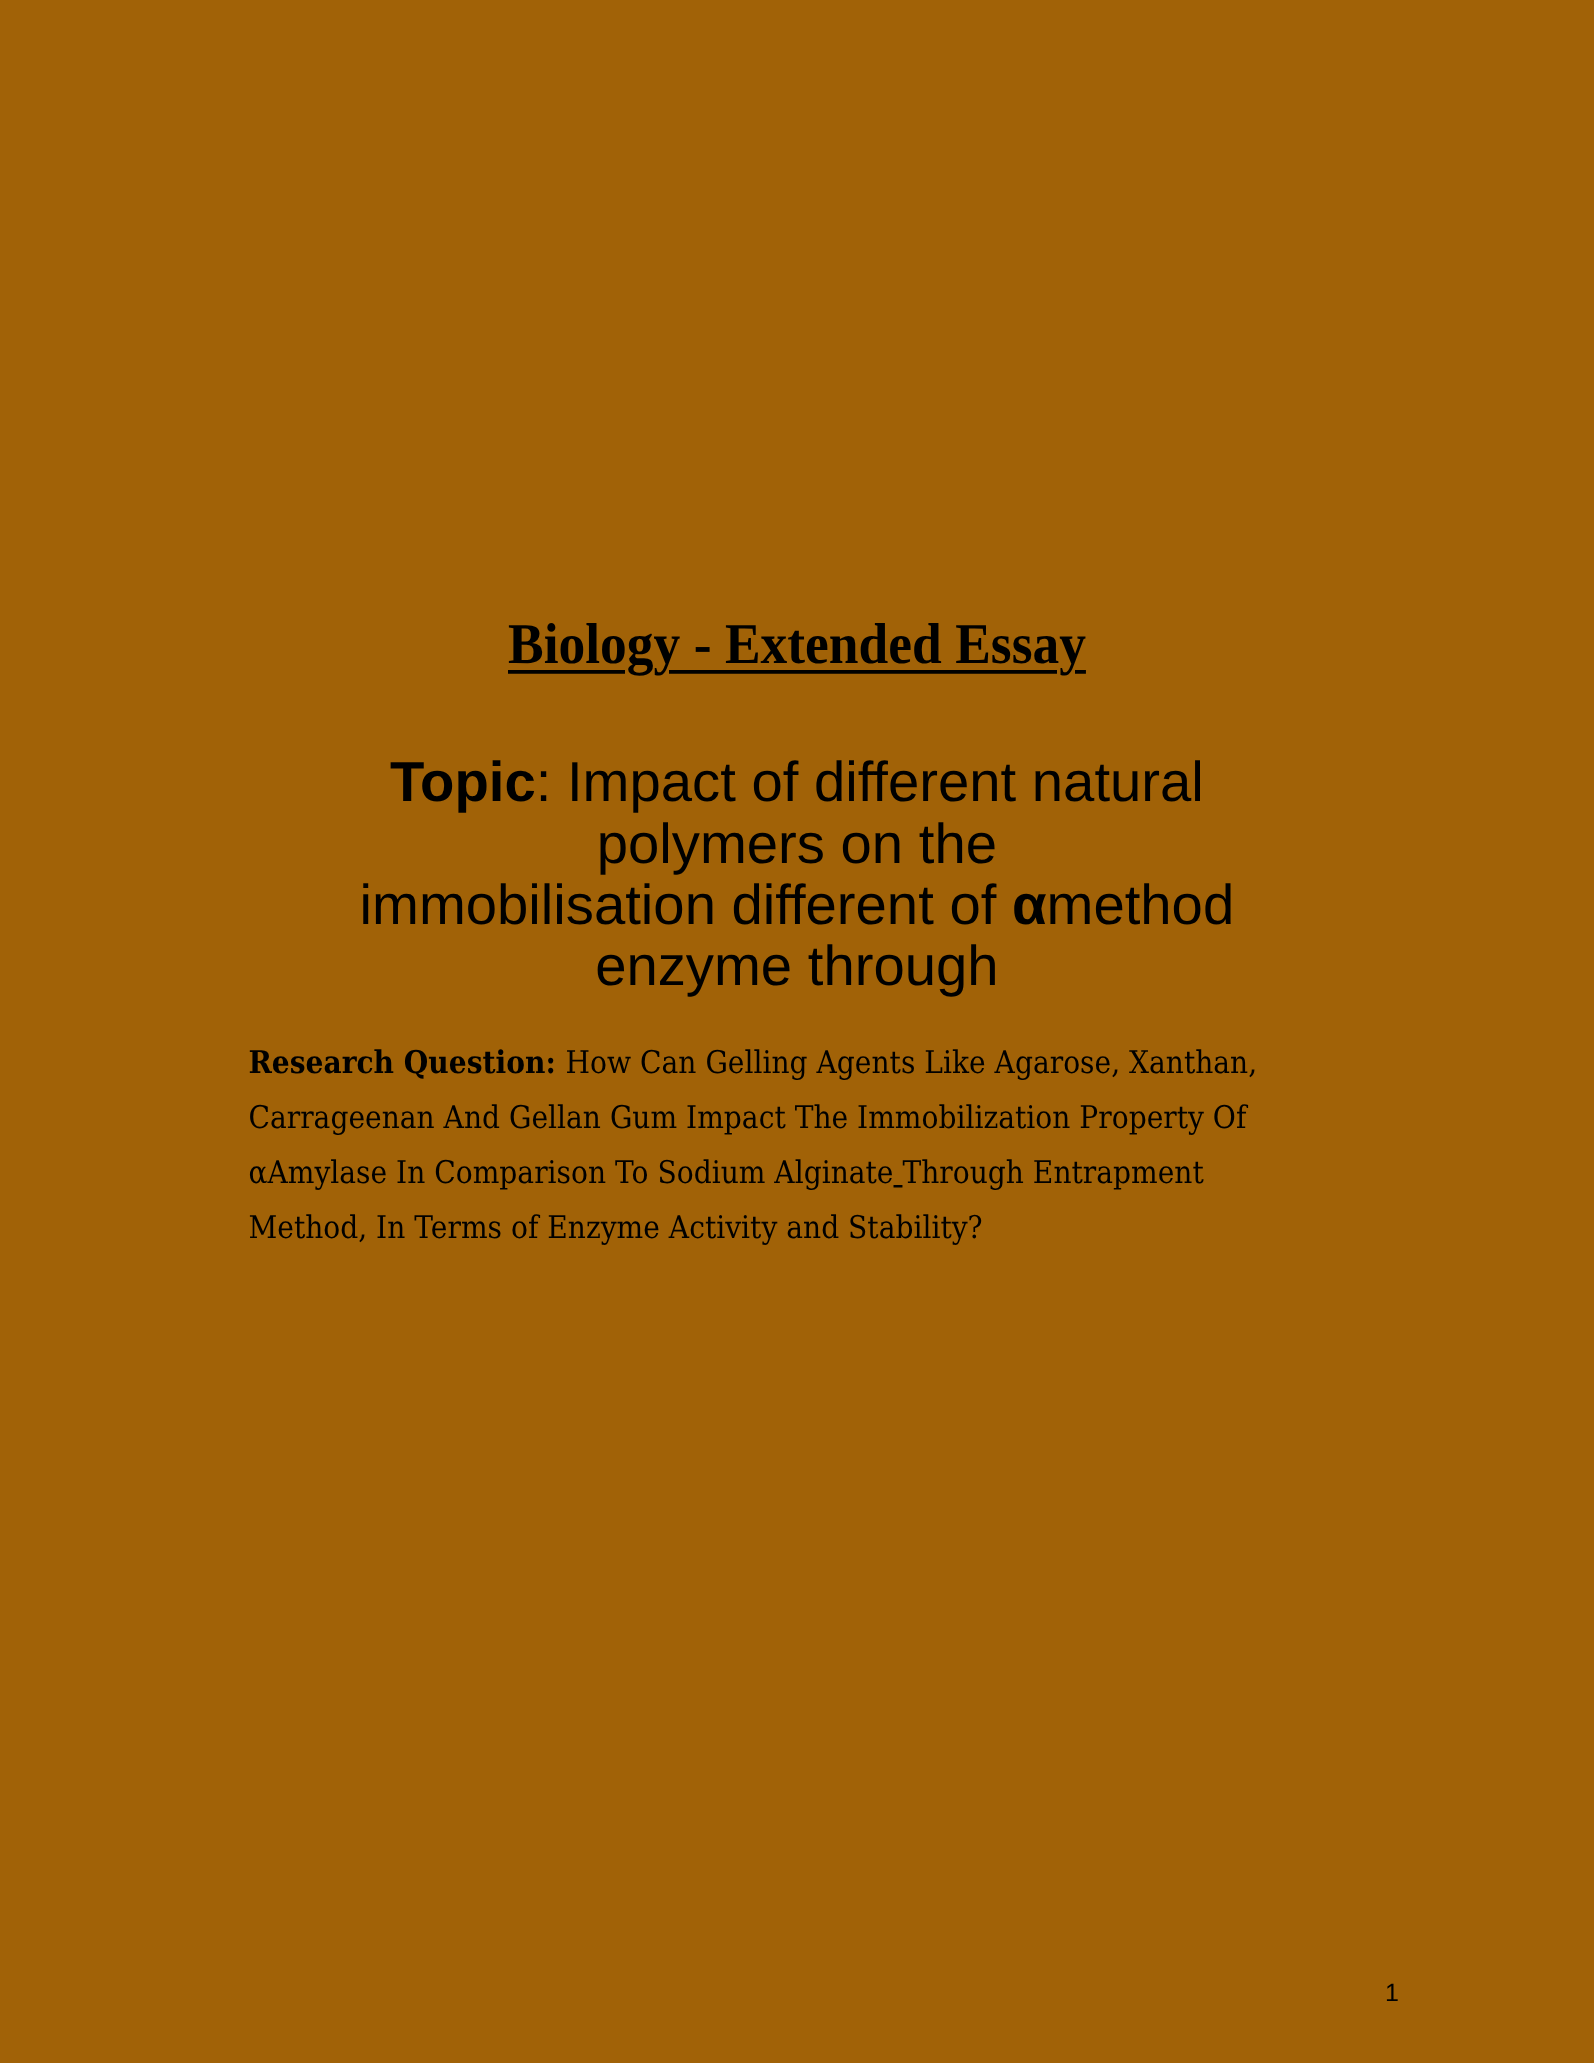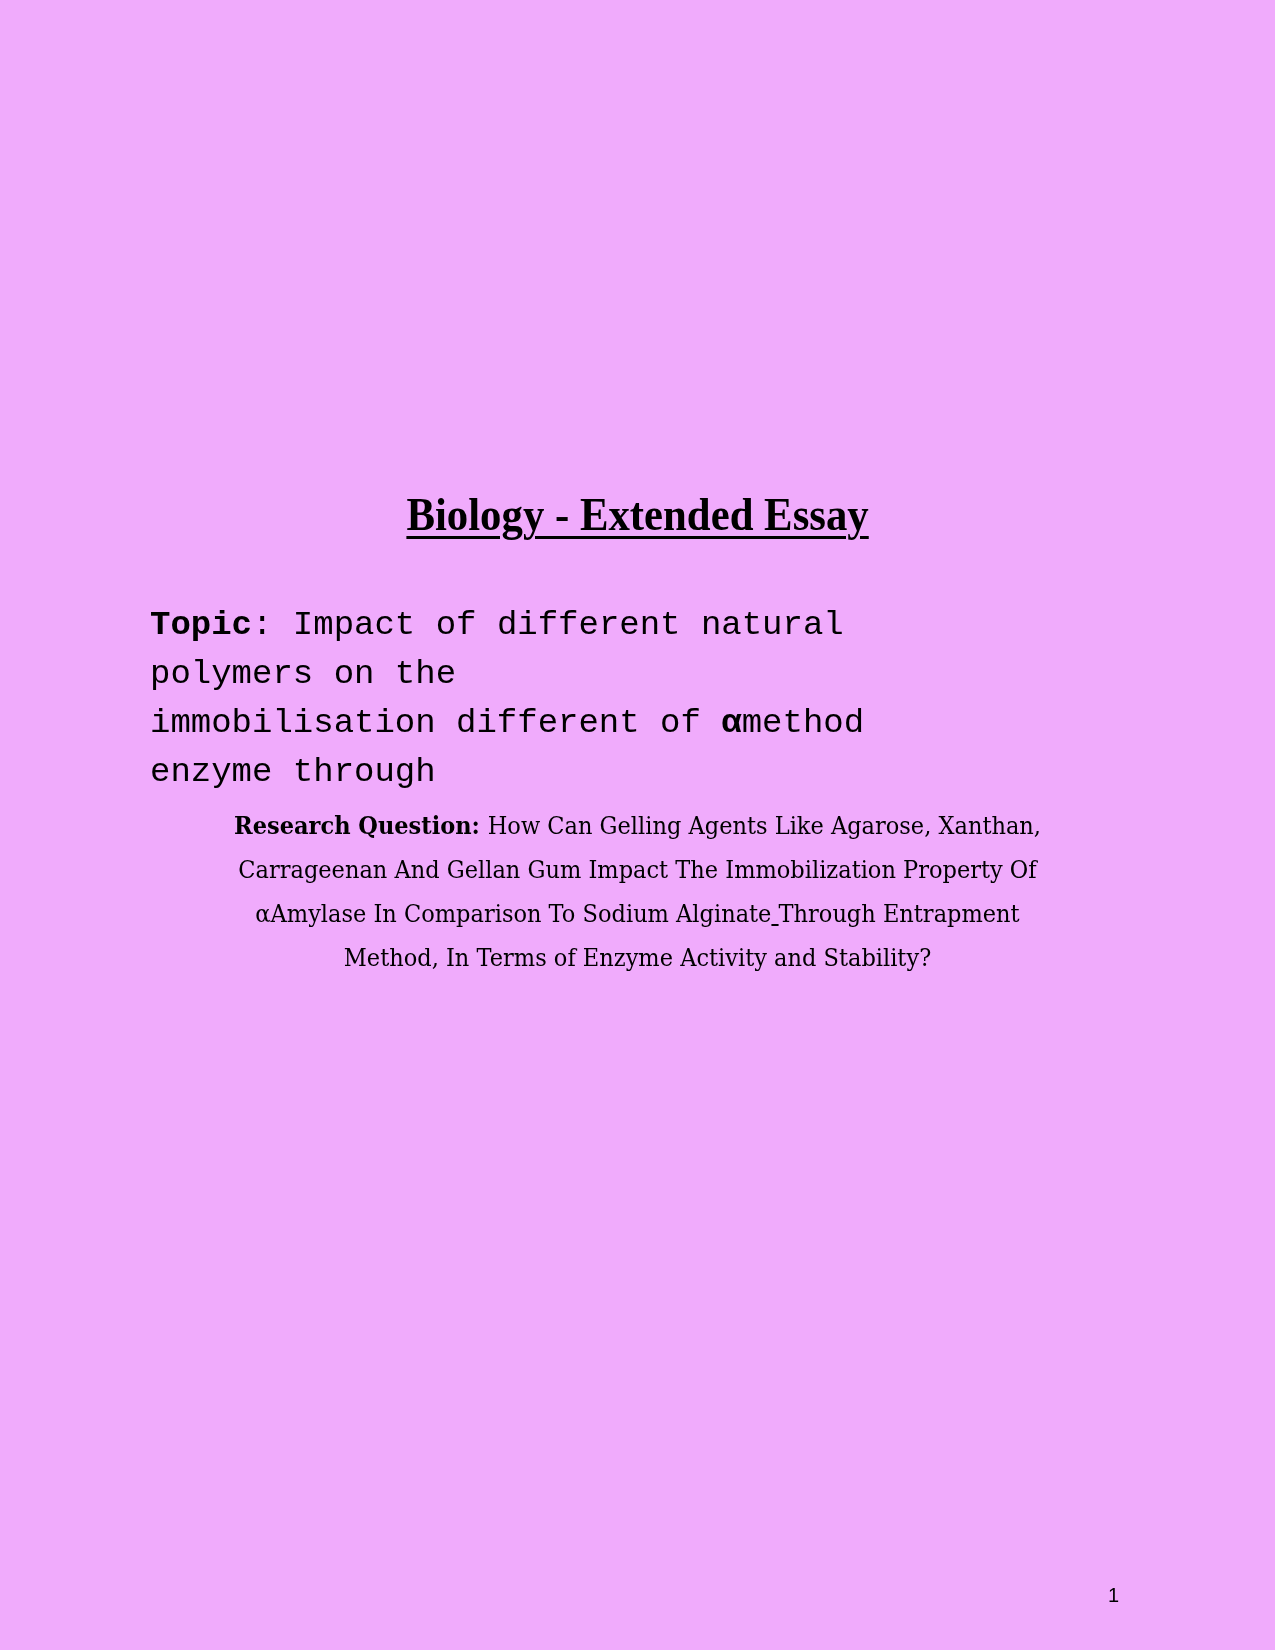--- a/index.html
+++ b/index.html
@@ -12,21 +12,21 @@
       height: 1650px;
       position: relative;
       overflow: hidden;
       color: #000000;
     }
     .page {
       position: absolute;
       left: 0; top: 0;
       width: 1275px;
       height: 1650px;
-      background: #f0abfc;
+      background: #a16207;
     }
     .title {
       position: absolute;
       left: 0;
       width: 1275px;
       top: 490px;
       text-align: center;
       font-family: "Liberation Serif", serif;
       font-weight: bold;
       font-size: 46px;
@@ -40,41 +40,42 @@
       transform-origin: center;
       text-decoration: underline;
       text-decoration-thickness: 3px;
       text-underline-offset: 6px;
     }
     .topic {
       position: absolute;
       left: 150px;
       width: 975px;
       top: 601px;
-      font-family: Liberation Mono, monospace;
-      font-size: 34px;
+      text-align: center;
+      font-family: Liberation Sans, sans-serif;
+      font-size: 45px;
       line-height: 49px;
       margin: 0;
     }
     .topic-inner {
       display: inline-block;
       width: 820px;
     }
     .topic .label {
       font-weight: bold;
     }
     .topic .alpha {
       font-weight: bold;
     }
     .rq {
       position: absolute;
       left: 150px;
       width: 975px;
-      top: 804px;
-      text-align: center;
+      top: 828px;
+      text-align: left;
       font-family: "DejaVu Serif", serif;
       font-size: 25px;
       line-height: 44px;
       margin: 0;
     }
     .rq-inner {
       display: inline-block;
       width: 975px;
       transform: scaleX(0.90);
       transform-origin: center;

